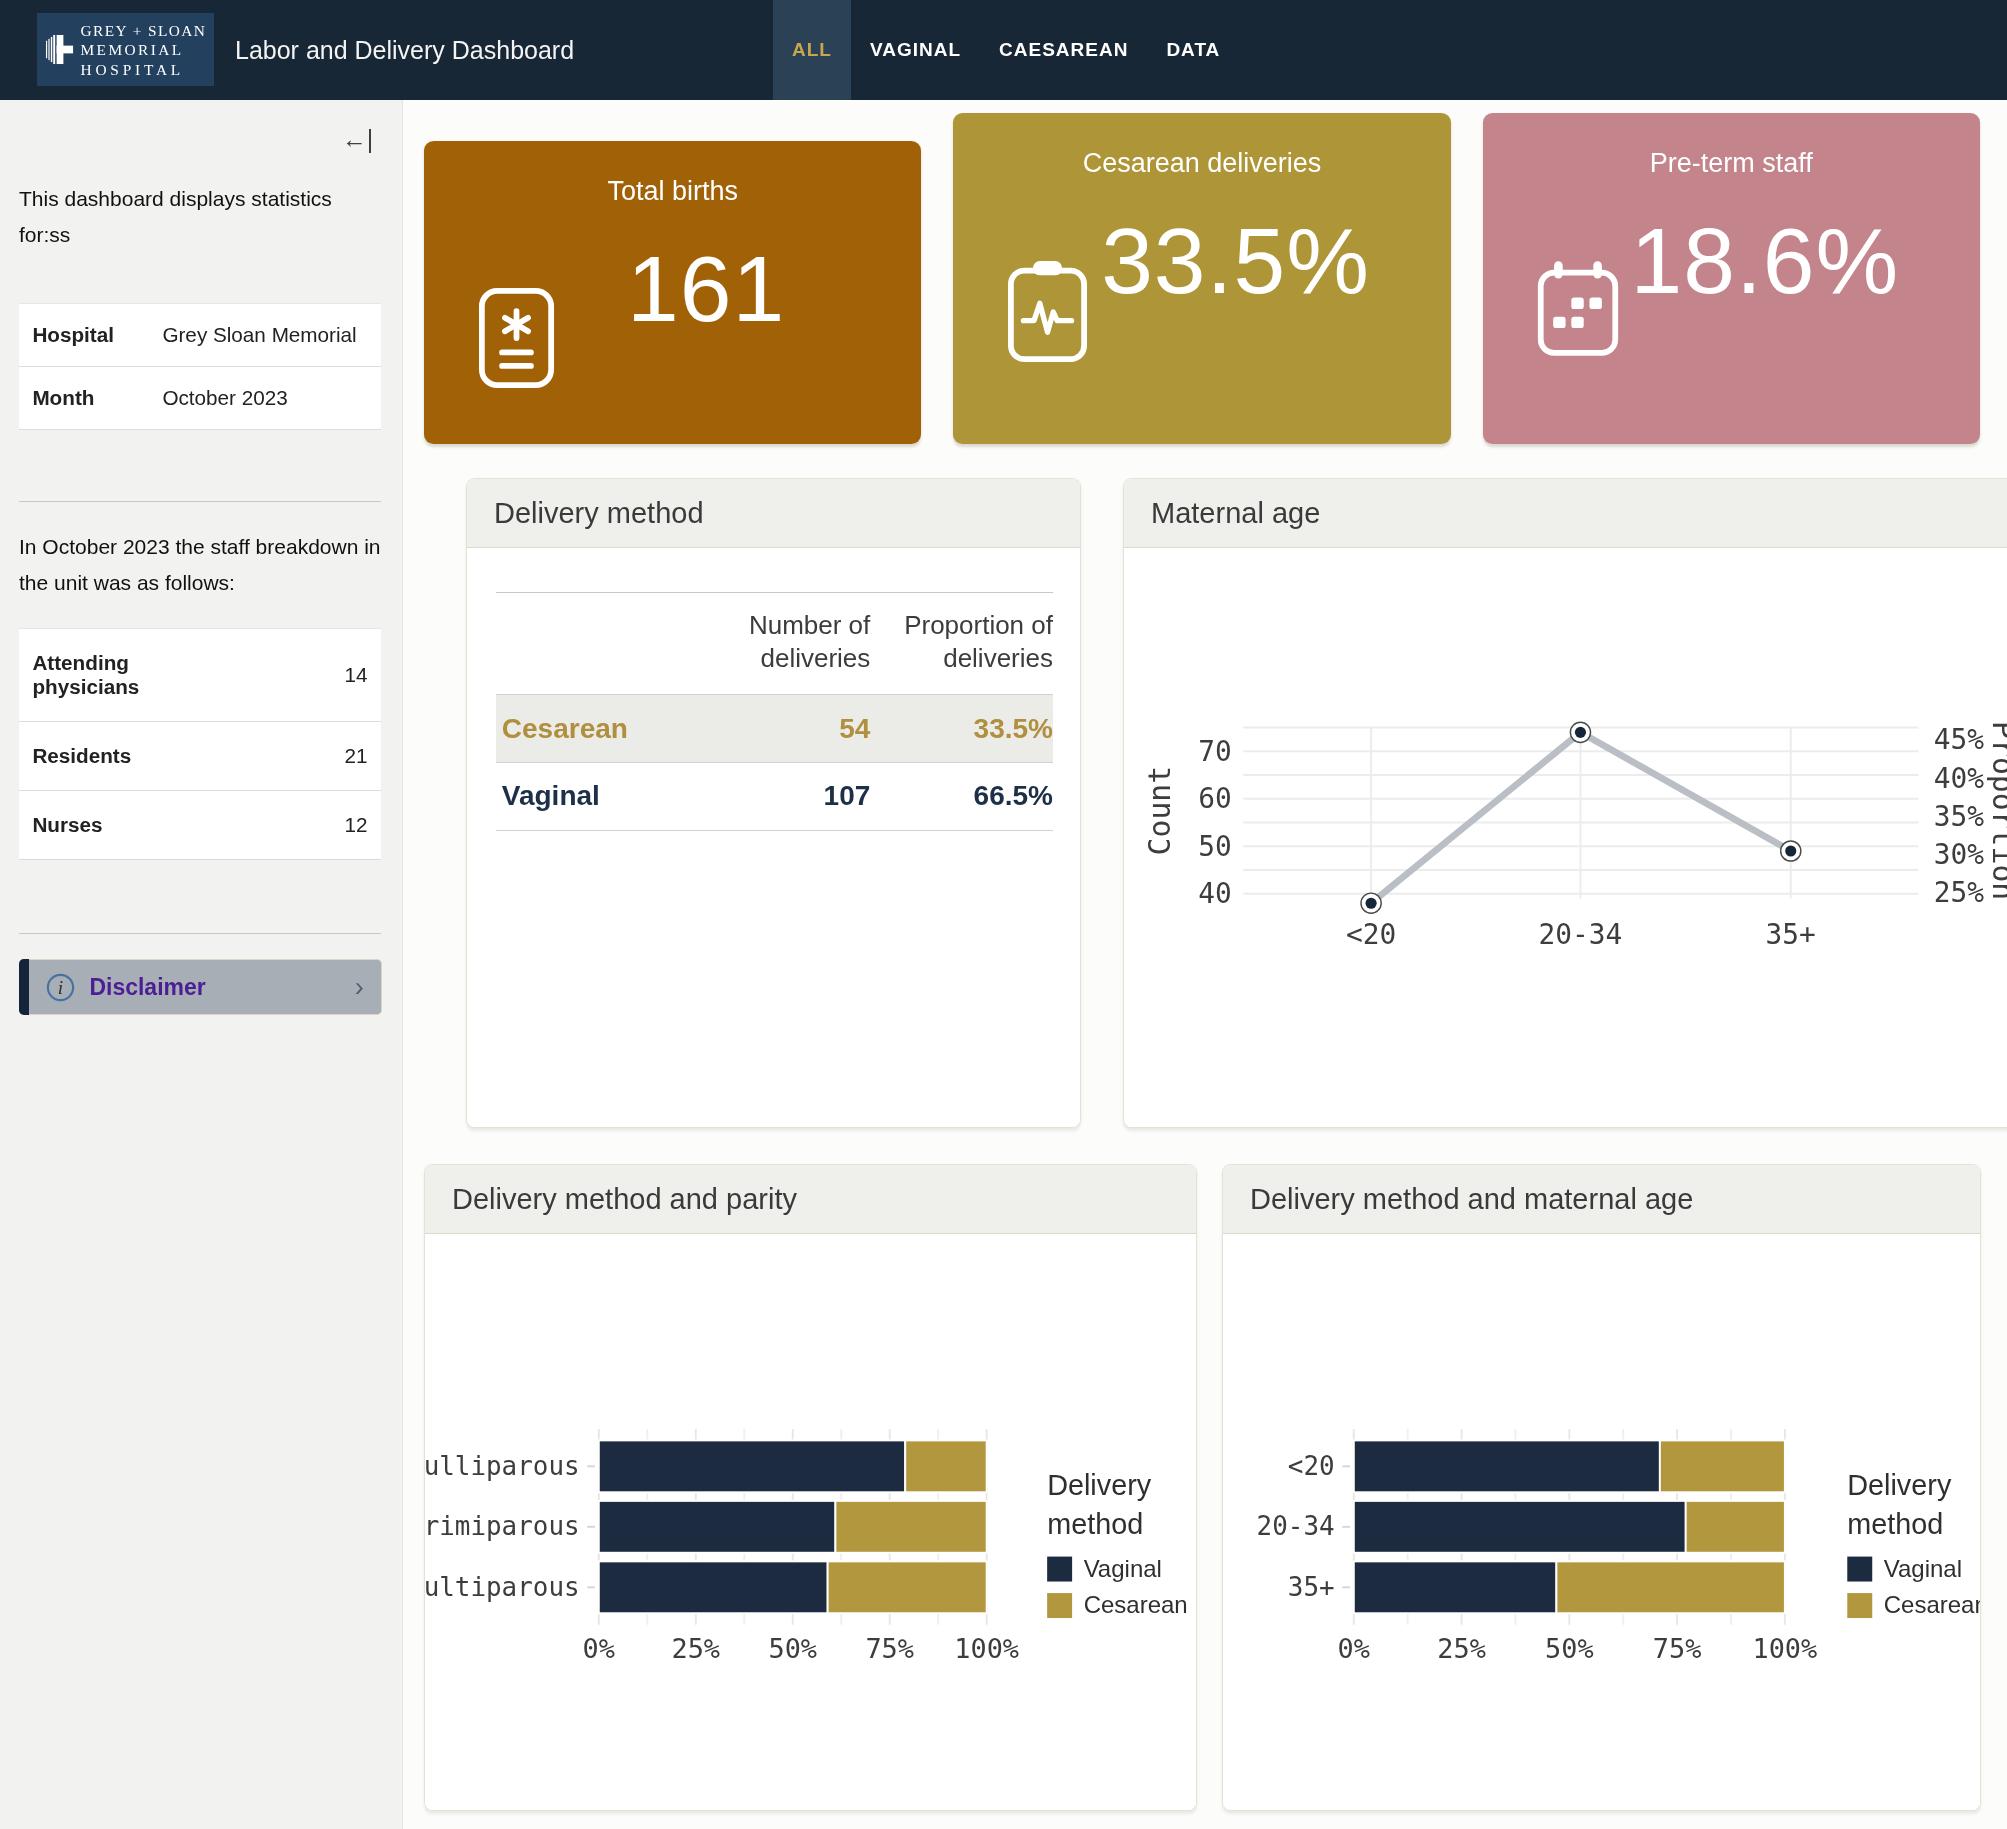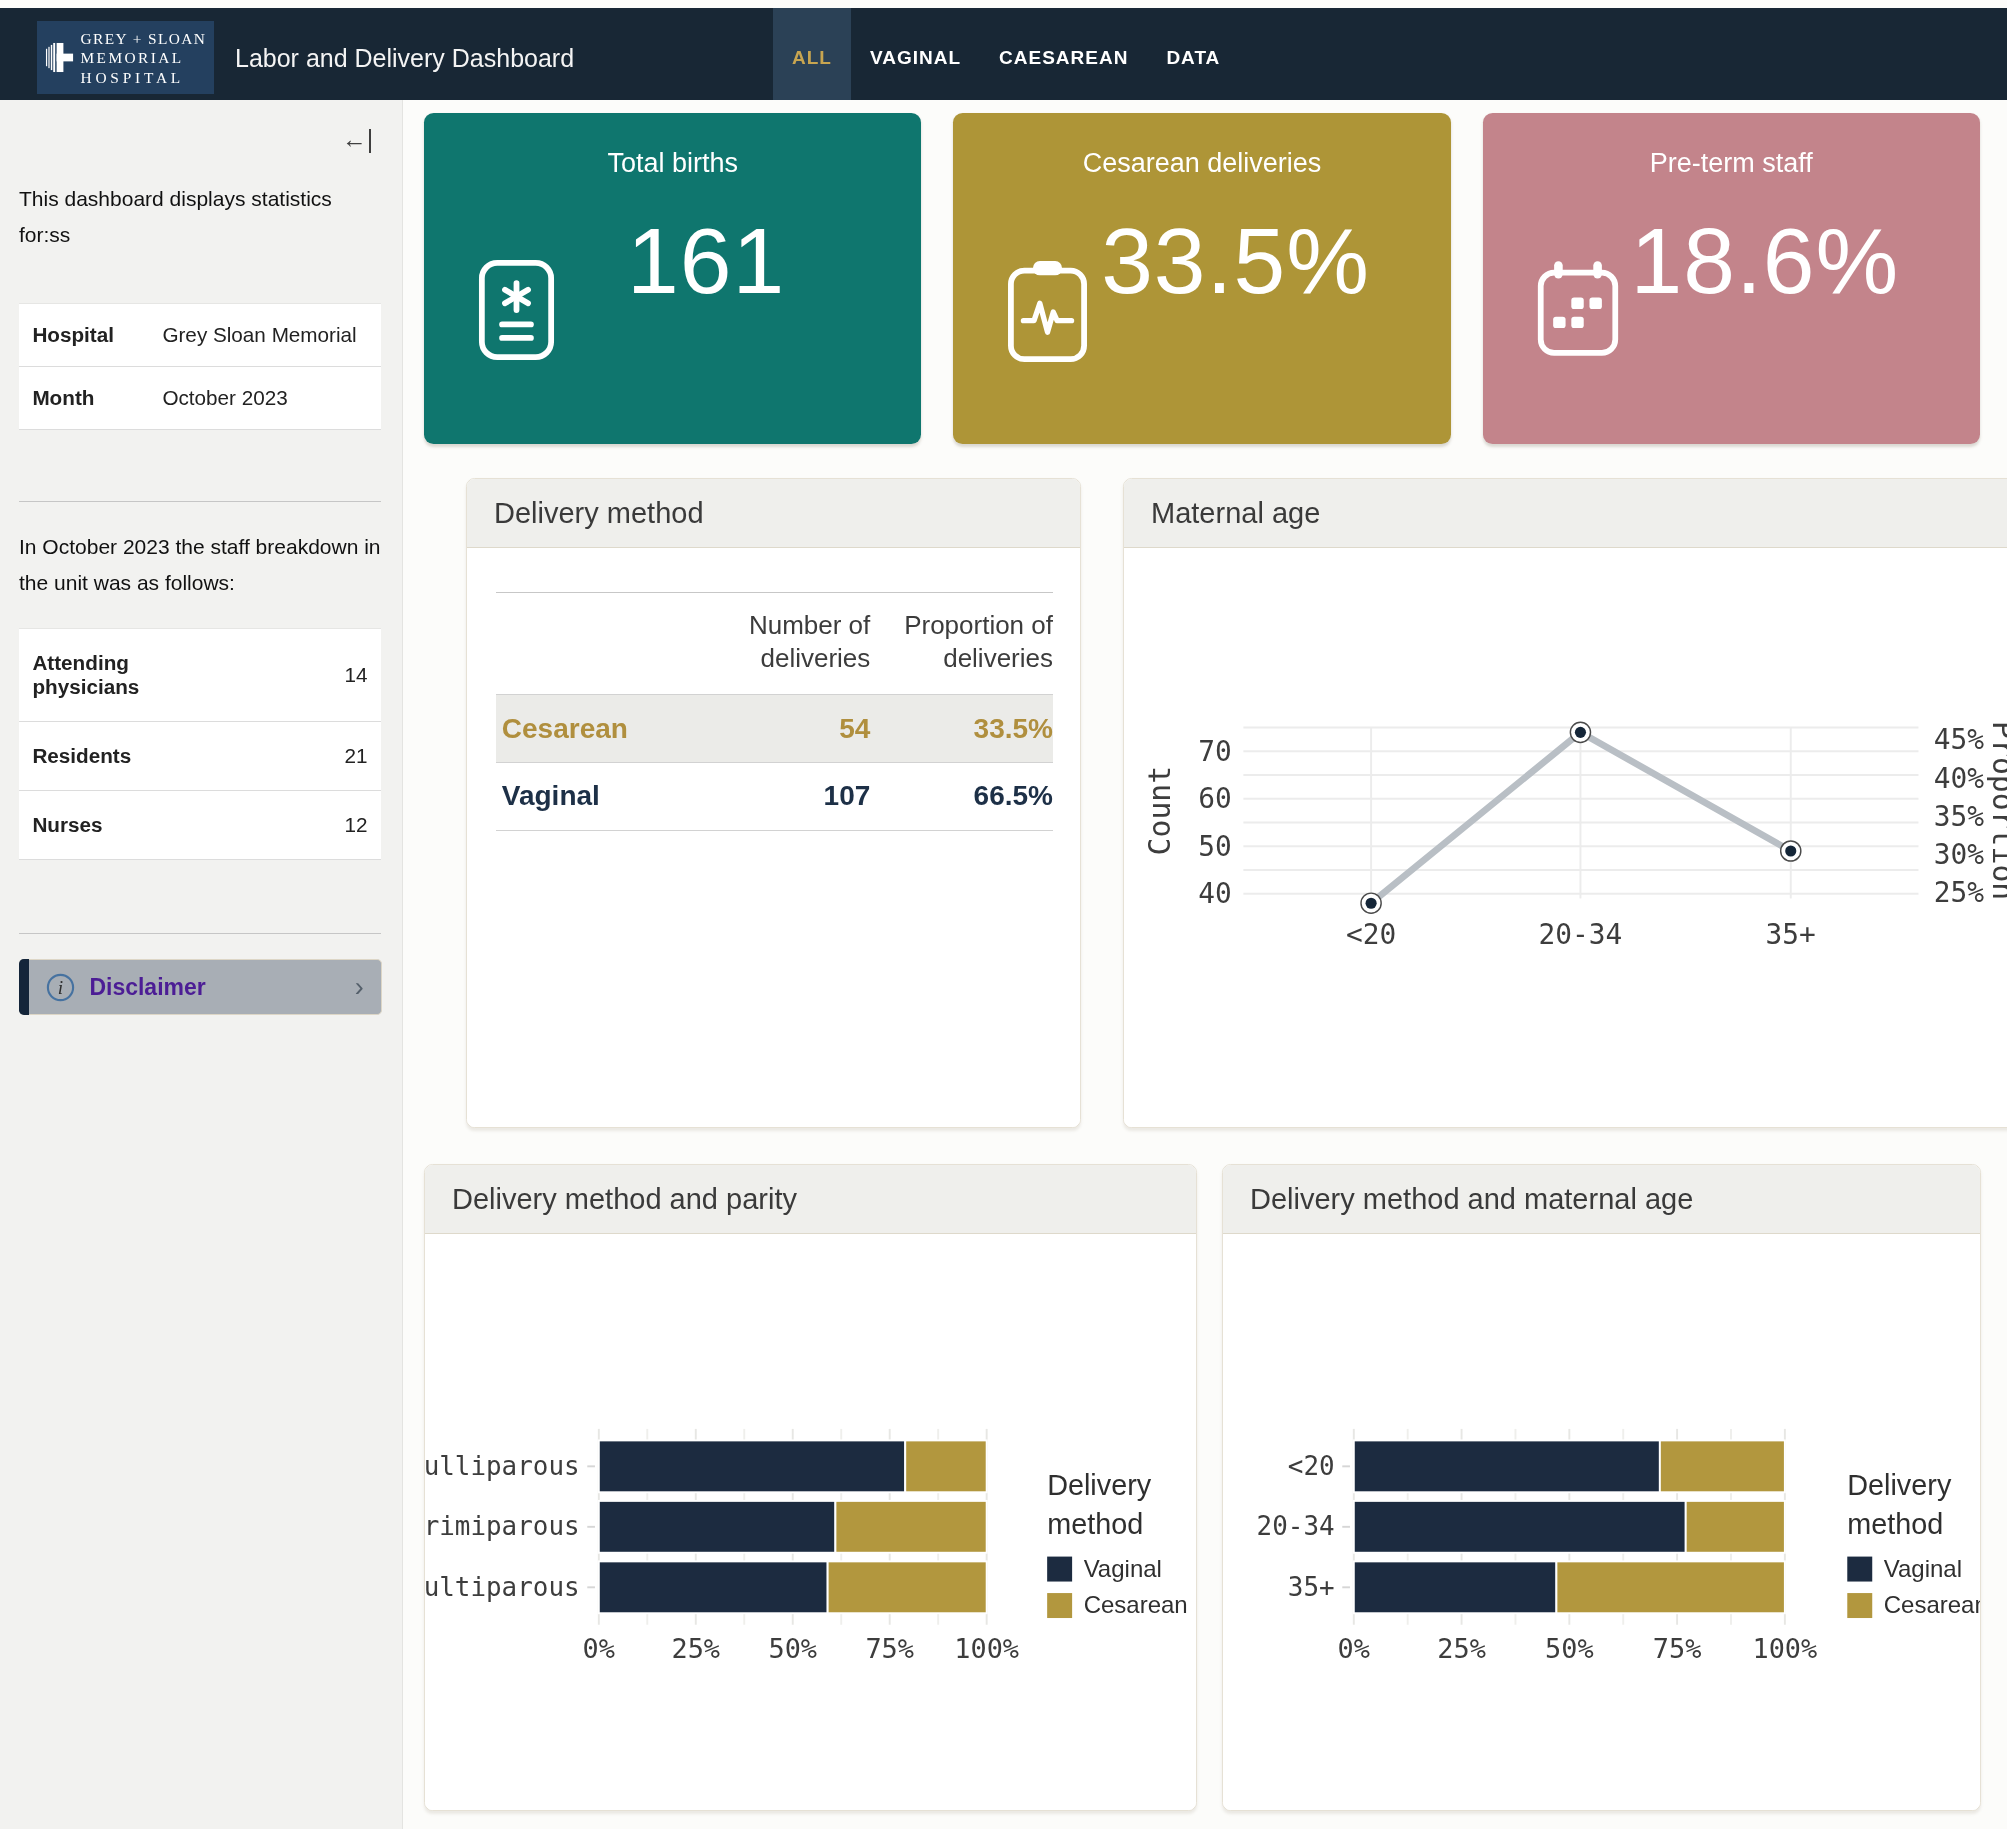--- a/index.html
+++ b/index.html
@@ -1,20 +1,20 @@
 <!DOCTYPE html>
 <html><head>
 <meta charset="utf-8">
 <style>
   * { margin:0; padding:0; box-sizing:border-box; }
   html,body { width:2008px; height:1829px; overflow:hidden; background:#fcfcfa;
               font-family:"Liberation Sans", sans-serif; }
 
   
-  .navbar { position:absolute; left:0; top:8px; width:2008px; height:100px;
+  .navbar { position:absolute; left:0; top:0; width:2008px; height:100px;
             background:#182735; display:flex; align-items:stretch; }
   .logo-box { position:absolute; left:37px; top:13.4px; width:177px; height:73px;
               background:#24405f; display:flex; align-items:center; padding:5.8px 7.7px; }
   .logo-text { color:#fff; font-family:"Liberation Serif", serif; line-height:1.25;
                margin-left:5.8px; white-space:nowrap; }
   .logo-text .l1 { font-size:15.4px; letter-spacing:1.4px; }
   .logo-text .l2 { font-size:15.4px; letter-spacing:2.4px; }
   .logo-text .l3 { font-size:15.4px; letter-spacing:3.8px; }
   .nav-title { position:absolute; left:235px; top:0; height:100px; display:flex;
                align-items:center; color:#f4f4f4; font-size:25px; }
@@ -173,21 +173,21 @@
       <text x="16" y="23" text-anchor="middle" class="sans" style="font-family:'Liberation Serif',serif;font-style:italic;font-size:20px;" fill="#4672a0">i</text>
     </svg>
     <span class="disclaimer-label">Disclaimer</span>
     <span class="disclaimer-chevron">›</span>
   </div>
 </div>
 
 <div class="main">
 
   <div class="vbox-row">
-    <div class="vbox" id="vbox-0" style="background: #0f766e;">
+    <div class="vbox" id="vbox-0" style="background: #a16207; margin-top: 28px;">
       <div class="vbox-title">Total births</div>
       <div class="vbox-value">161</div>
       <svg class="vbox-icon" width="81" height="102" viewBox="0 0 84 106">
         <rect x="6" y="4" width="72" height="98" rx="16" fill="none" stroke="#fff" stroke-width="6"></rect>
         <g stroke="#fff" stroke-width="6" stroke-linecap="round">
           <line x1="42" y1="25" x2="42" y2="53"></line>
           <line x1="30" y1="32" x2="54" y2="46"></line>
           <line x1="54" y1="32" x2="30" y2="46"></line>
           <line x1="27" y1="68" x2="57" y2="68"></line>
           <line x1="27" y1="82" x2="57" y2="82"></line>

